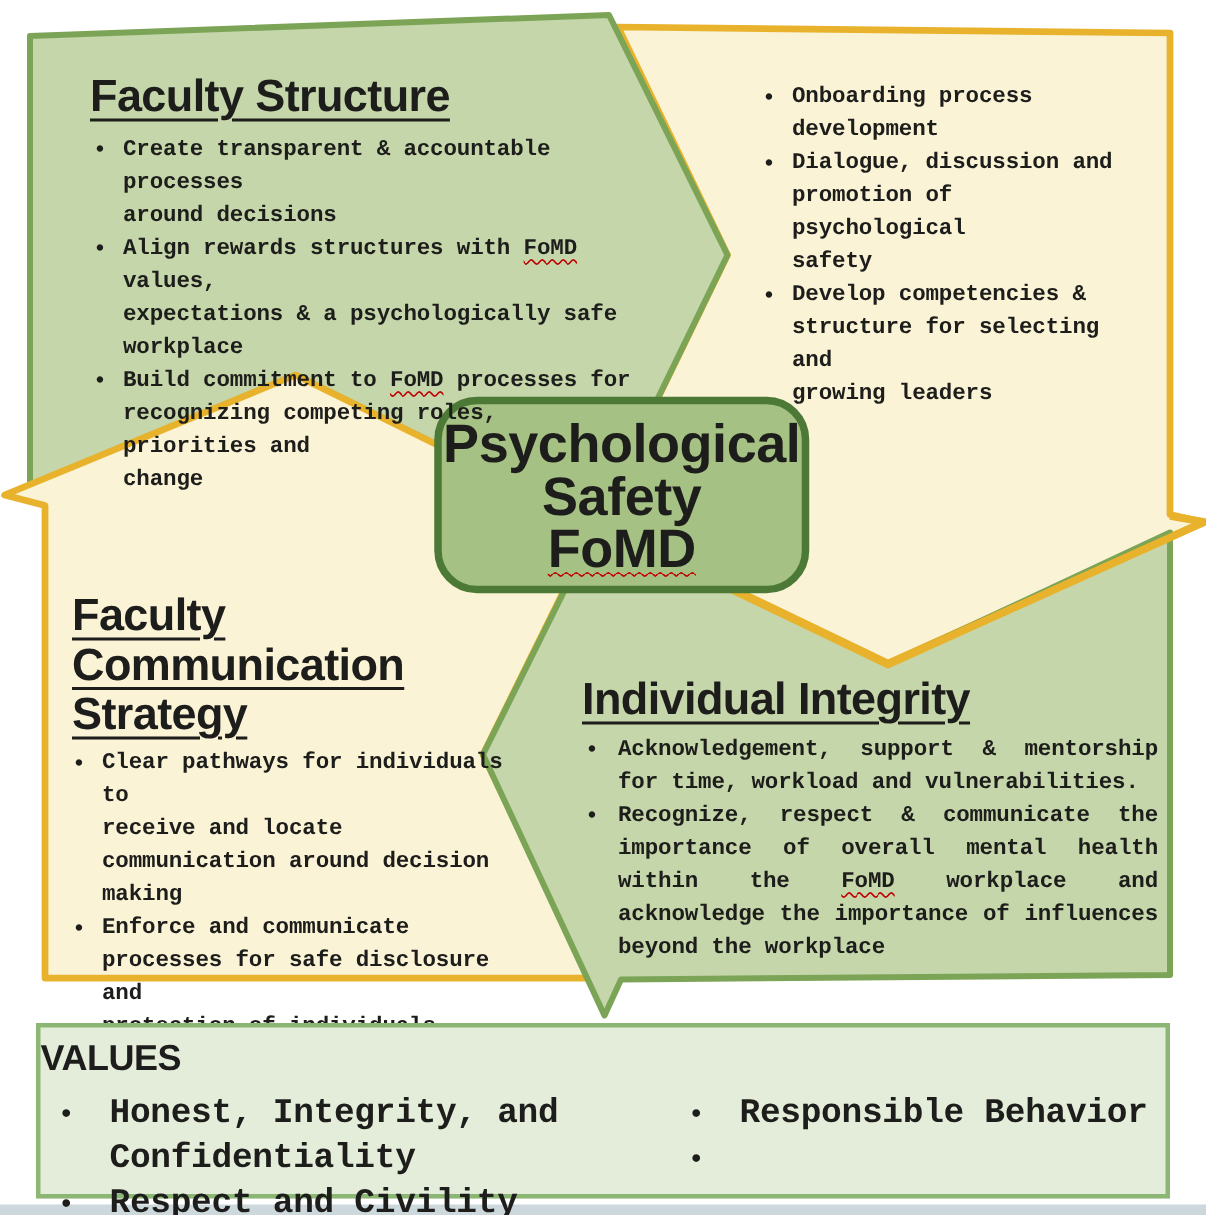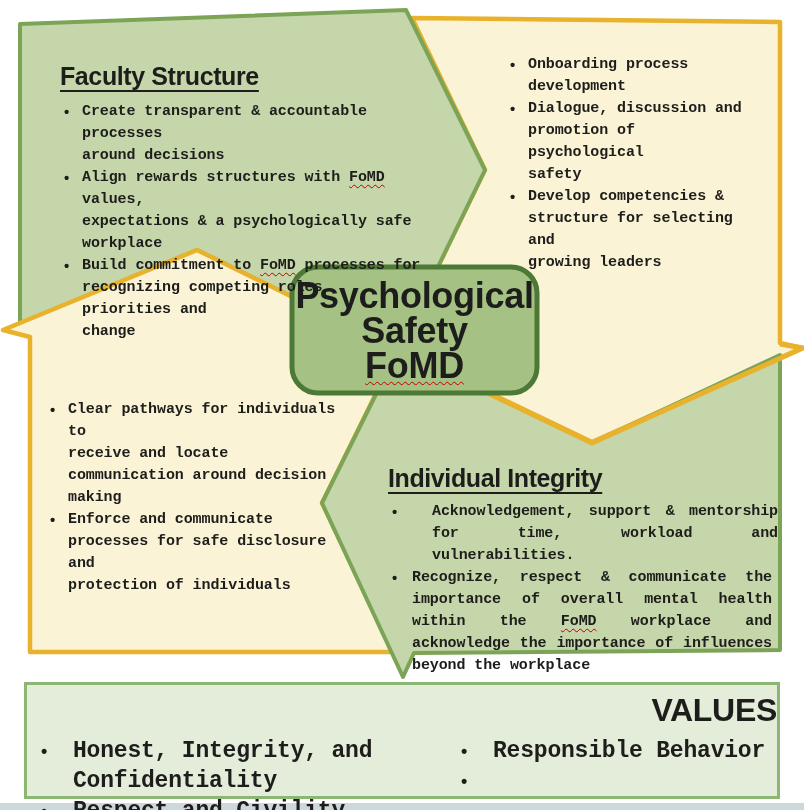--- a/index.html
+++ b/index.html
@@ -3,22 +3,22 @@
 <meta charset="utf-8">
 <style>
   html,body{margin:0;padding:0;background:#ffffff;}
   #stage{
     position:relative;width:804px;height:810px;background:#ffffff;
     font-family:"Liberation Sans",sans-serif;color:#1d1d1b;overflow:hidden;
   }
   #bg-svg{position:absolute;left:0;top:0;z-index:0;}
   .txt{position:absolute;z-index:2;}
   .sec-title{
-    font-size:25px;font-weight:700;line-height:33px;letter-spacing:-0.4px;
-    text-decoration:underline;text-decoration-thickness:2px;text-underline-offset:5px;margin-top:12px;
+    font-size:30px;font-weight:700;line-height:33px;letter-spacing:-0.4px;
+    text-decoration:underline;text-decoration-thickness:2px;text-underline-offset:5px;
   }
   .bullets{margin-top:8px;}
   .b-row{display:flex;align-items:flex-start;margin:0 0 0 0;}
   .bm{flex:none;width:18px;font-size:15px;line-height:22px;font-weight:700;}
   .bt{
     flex:1;font-size:15px;font-weight:600;line-height:22px;letter-spacing:-0.1px;
     white-space:pre-line;
     font-family:Liberation Mono, monospace;
   }
   .bt.wrap{white-space:normal;}
@@ -29,21 +29,21 @@
   }
   #center-text{
     left:292px;top:267px;width:245px;height:126px;
     display:flex;flex-direction:column;align-items:center;justify-content:center;
     font-size:36px;font-weight:700;line-height:35px;text-align:center;letter-spacing:-0.3px;
   }
   #values-box{
     left:24px;top:682px;width:756px;height:117px;box-sizing:border-box;
     background:#e4edda;border:3px solid #8cb674;
   }
-  #values-title{font-size:32px;font-weight:700;text-align:right;margin-top:7px;letter-spacing:-0.3px;}
+  #values-title{font-size:24px;font-weight:700;text-align:left;margin-top:7px;letter-spacing:-0.3px;}
   #values-cols{display:grid;grid-template-columns:420px 1fr;padding:7px 0 0 14px;}
   .v-row{display:flex;align-items:flex-start;line-height:30px;}
   .v-row .bm{width:32px;font-size:18px;line-height:30px;}
   .v-row .bt{font-size:23px;font-weight:600;line-height:30px;white-space:normal;letter-spacing:-0.2px;}
   #bottom-edge{position:absolute;left:0;top:803px;width:804px;height:7px;background:#cdd8dd;z-index:1;}
 </style>
 </head>
 <body>
 
 <div id="stage">
@@ -101,20 +101,21 @@
       <div class="b-row">
         <span class="bm">•</span>
         <span class="bt">Develop competencies &amp;
 structure for selecting and
 growing leaders</span>
       </div>
     </div>
   </div>
 
   <div class="txt" style="left:48px;top:394px;width:305px;">
+    <div class="sec-title">Faculty Communication Strategy</div>
     <div class="bullets" style="padding-left:2px;margin-top:5px;">
       <div class="b-row">
         <span class="bm">•</span>
         <span class="bt">Clear pathways for individuals to
 receive and locate
 communication around decision
 making</span>
       </div>
       <div class="b-row">
         <span class="bm">•</span>
@@ -123,21 +124,21 @@
 protection of individuals</span>
       </div>
     </div>
   </div>
 
   <div class="txt just" style="left:388px;top:450px;width:390px;">
     <div class="sec-title">Individual Integrity</div>
     <div class="bullets" style="padding-left:4px;margin-top:6px;">
       <div class="b-row">
         <span class="bm" style="width:20px;">•</span>
-        <span class="bt wrap" style="max-width:360px;margin-left:20px;">Acknowledgement, support &amp; mentorship for time, workload and vulnerabilities.</span>
+        <span class="bt wrap" style="max-width:360px;">Acknowledgement, support &amp; mentorship for time, workload and vulnerabilities.</span>
       </div>
       <div class="b-row">
         <span class="bm" style="width:20px;">•</span>
         <span class="bt wrap" style="max-width:360px;">Recognize, respect &amp; communicate the importance of overall mental health within the <span class="sp">FoMD</span> workplace and acknowledge the importance of influences beyond the workplace</span>
       </div>
     </div>
   </div>
 
   <div class="txt" id="center-text">
     <div>Psychological</div>

